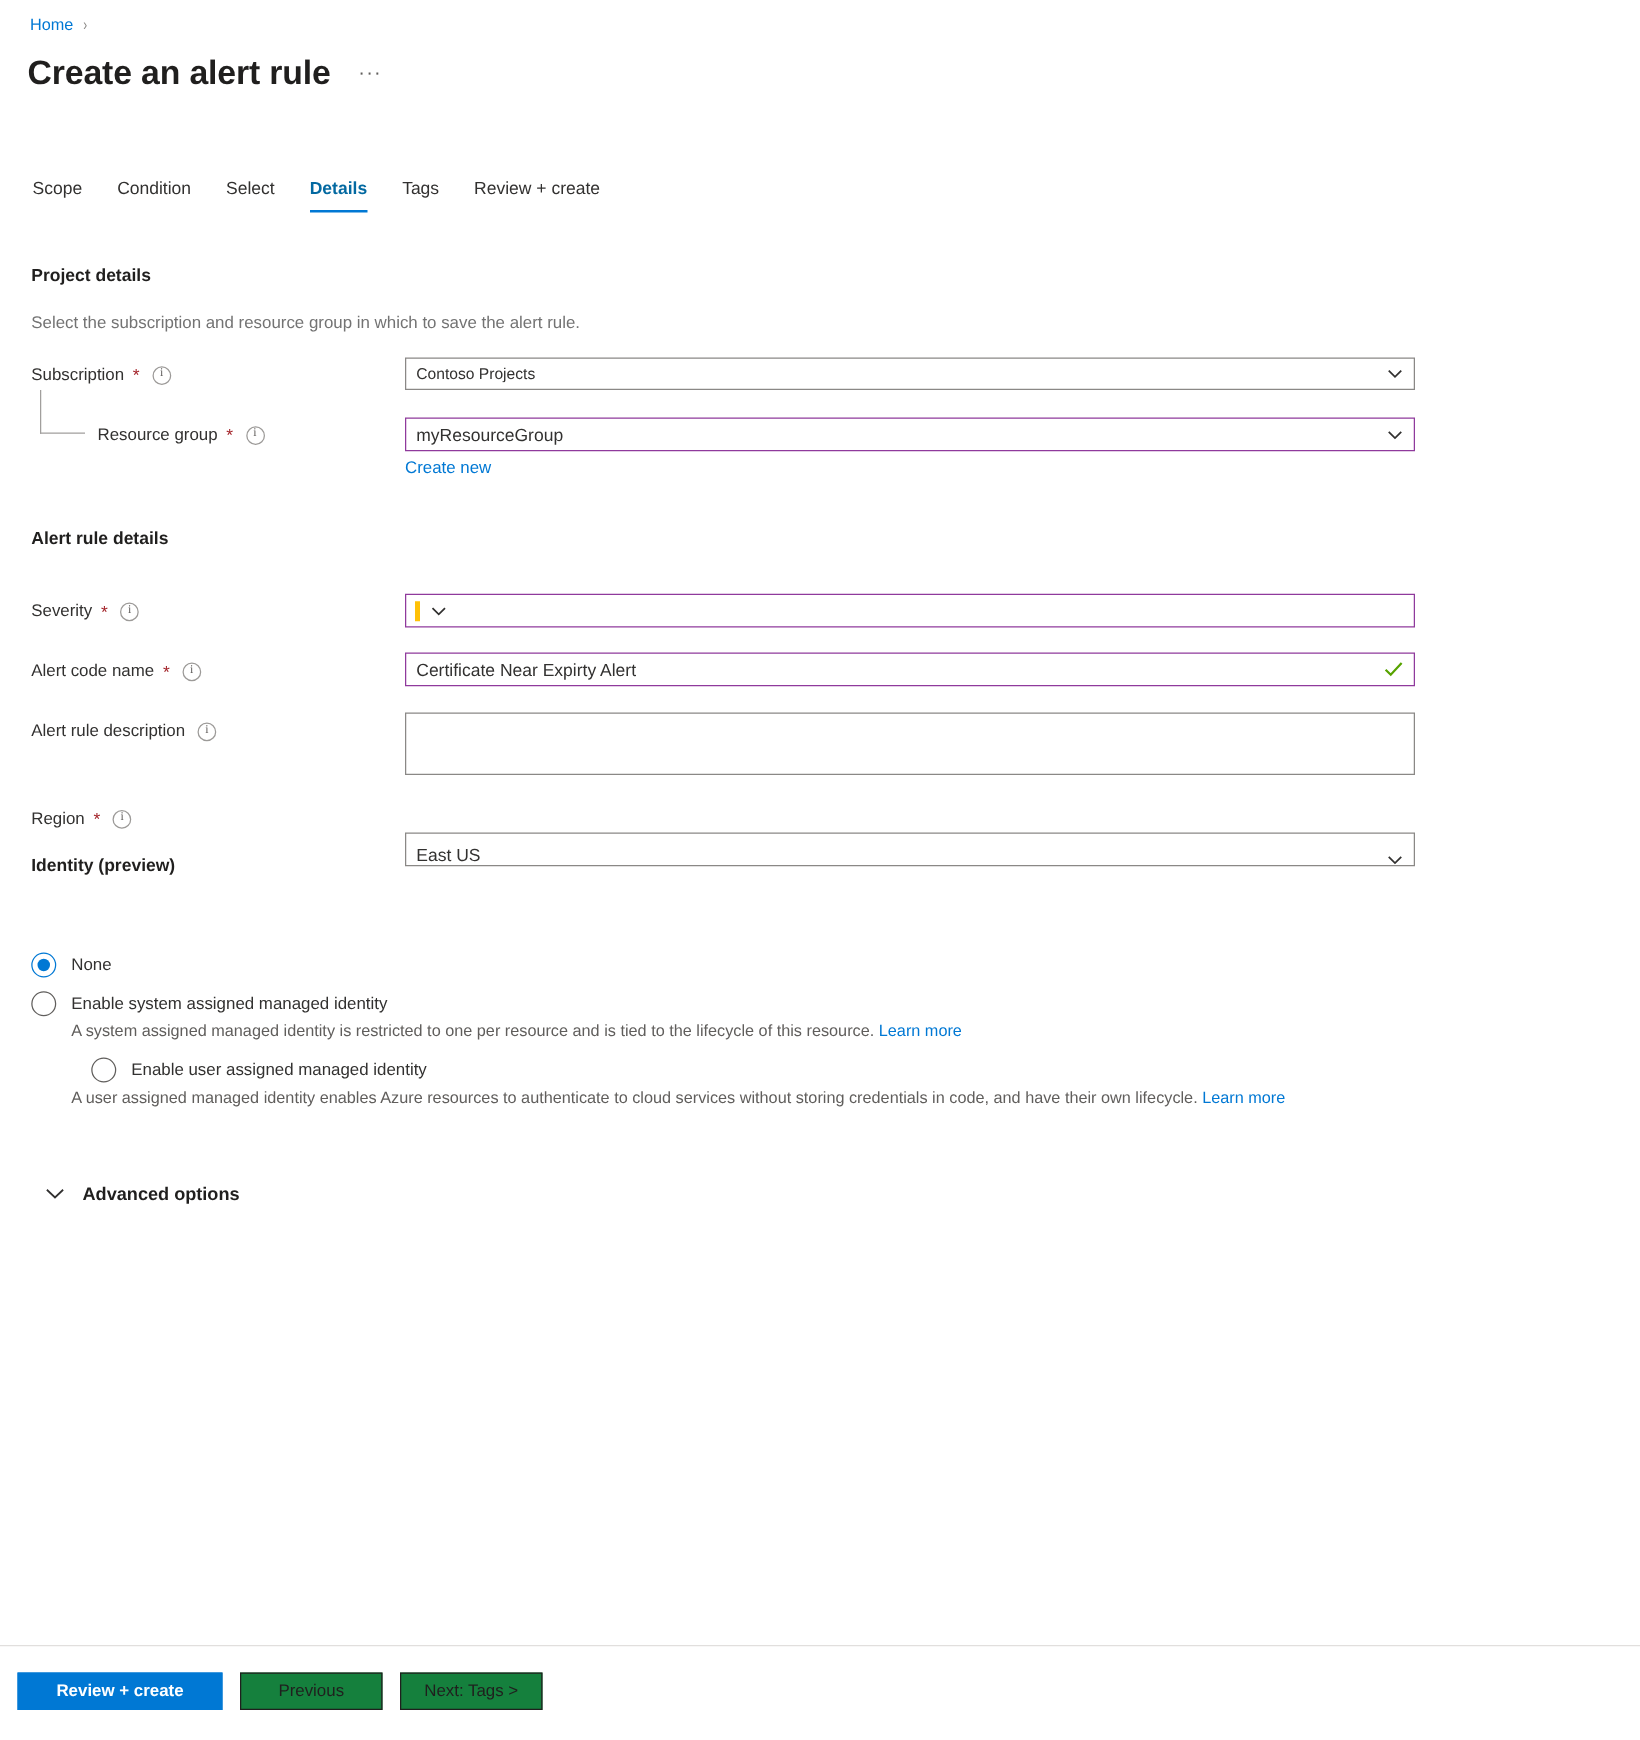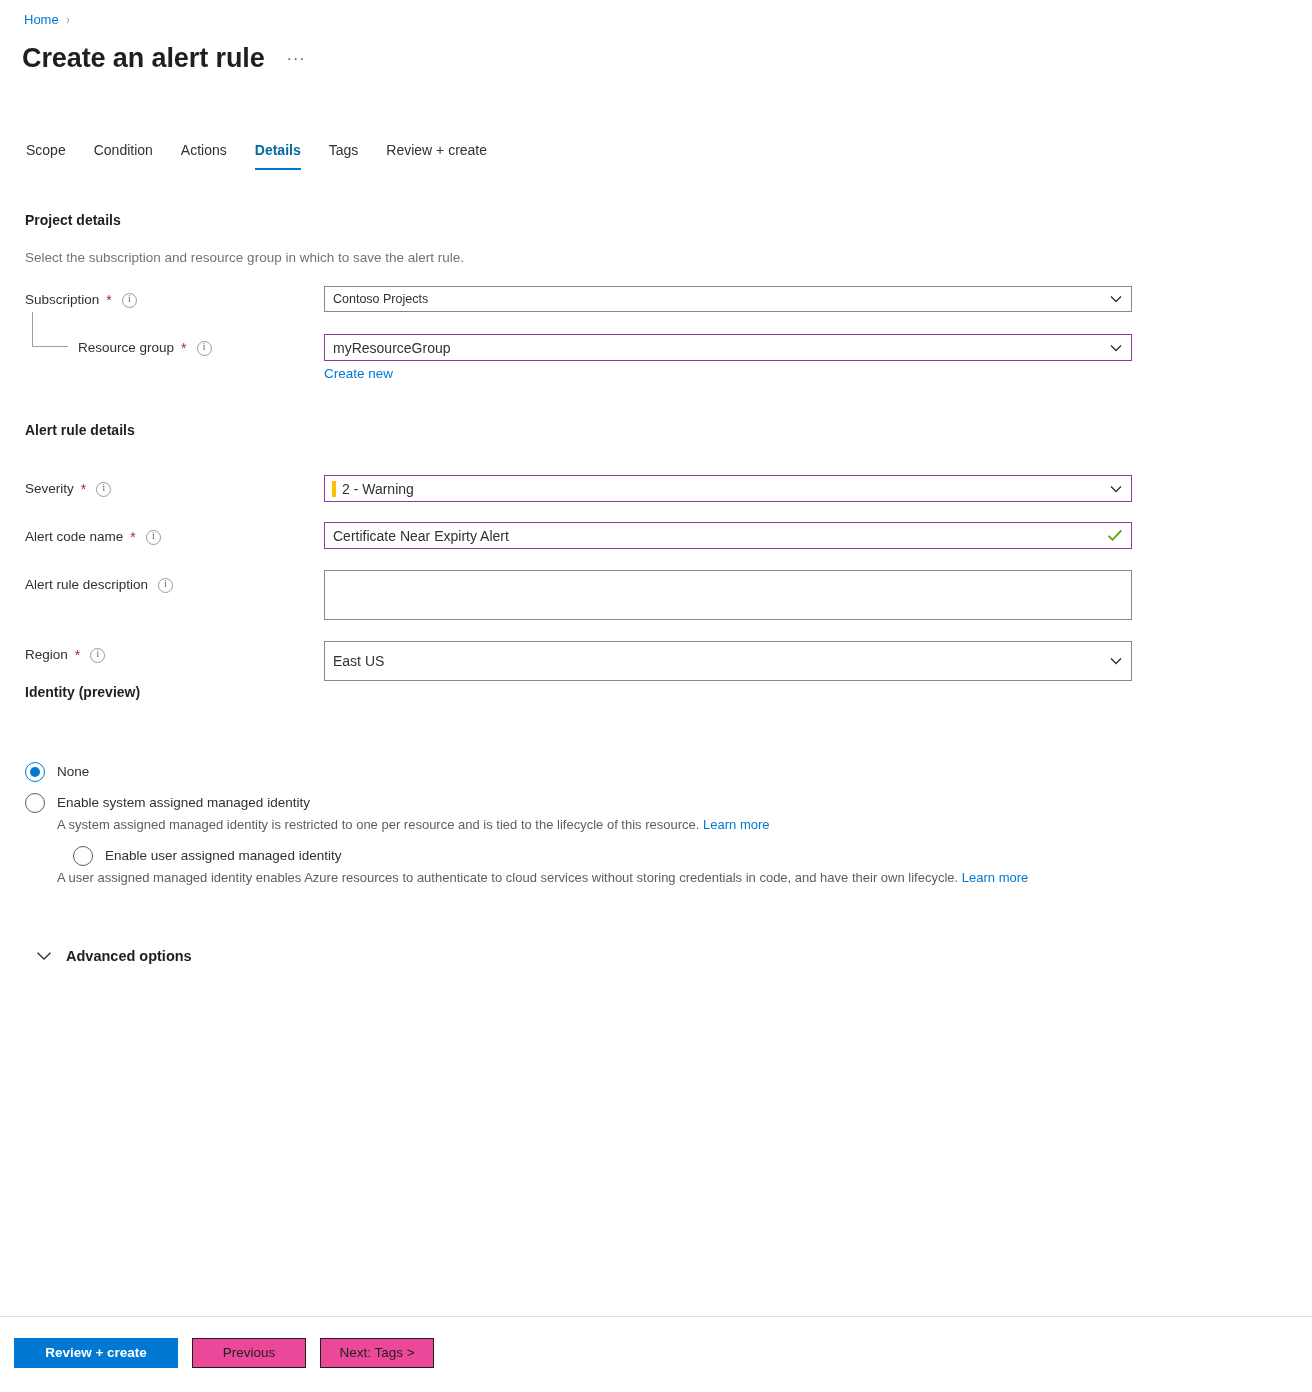--- a/index.html
+++ b/index.html
@@ -179,21 +179,21 @@
     font-size: 13.5px; line-height: 18px;
     height: 30px; padding: 0 16px;
     display: inline-flex; align-items: center; justify-content: center;
     cursor: pointer; white-space: nowrap;
   }
   .btn-primary {
     background: #0078d4; color: #fff; border: 1px solid #0078d4;
     font-weight: 600; min-width: 164px;
   }
   .btn-default {
-    background: #ec4899; color: #201f1e; border: 1px solid #201f1e;
+    background: #15803d; color: #201f1e; border: 1px solid #201f1e;
     min-width: 114px; font-weight: 400;
   }
 </style>
 </head>
 <body>
 
 <div class="page">
 
   <div class="breadcrumb">
     <a>Home</a>
@@ -201,21 +201,21 @@
   </div>
 
   <div class="title-row">
     <div class="page-title">Create an alert rule</div>
     <div class="ellipsis-btn">···</div>
   </div>
 
   <div class="tabs">
     <div class="tab">Scope</div>
     <div class="tab">Condition</div>
-    <div class="tab">Actions</div>
+    <div class="tab">Select</div>
     <div class="tab active">Details</div>
     <div class="tab">Tags</div>
     <div class="tab">Review + create</div>
   </div>
 
   <div class="section-head" style="top:210px;">Project details</div>
   <div class="section-desc" style="top:248px;">Select the subscription and resource group in which to save the alert rule.</div>
 
   <div class="field-label" style="left:25px; top:290px;">
     <span>Subscription</span>
@@ -252,21 +252,20 @@
 
   <div class="section-head" style="top:420px;">Alert rule details</div>
 
   <div class="field-label" style="left:25px; top:479px;">
     <span>Severity</span>
     <span class="req">*</span>
     <span class="info-icon">i</span>
   </div>
   <div class="ctl border-purple" style="top:475px; width:808px; height:27px;">
     <span class="sev-bar"></span>
-    <span class="ctl-text md" style="padding-left:6px;">2 - Warning</span>
     <span class="chevron">
       <svg width="12" height="8" viewBox="0 0 12 8">
           <path d="M1 1.5 L6 6.5 L11 1.5" fill="none" stroke="#323130" stroke-width="1.4"></path>
         </svg>
     </span>
   </div>
 
   <div class="field-label" style="left:25px; top:527px;">
     <span>Alert code name</span>
     <span class="req">*</span>
@@ -287,21 +286,21 @@
   </div>
   <div class="textarea-box" style="top:570px; width:808px; height:50px;">
     <span></span>
   </div>
 
   <div class="field-label" style="left:25px; top:645px;">
     <span>Region</span>
     <span class="req">*</span>
     <span class="info-icon">i</span>
   </div>
-  <div class="ctl border-gray" style="top:641px; width:808px; height:40px;">
+  <div class="ctl border-gray" style="top:666px; width:808px; height:27px;align-items:flex-end;">
     <span class="ctl-text md">East US</span>
     <span class="chevron">
       <svg width="12" height="8" viewBox="0 0 12 8">
           <path d="M1 1.5 L6 6.5 L11 1.5" fill="none" stroke="#323130" stroke-width="1.4"></path>
         </svg>
     </span>
   </div>
 
   <div class="section-head" style="top:682px;">Identity (preview)</div>
 

